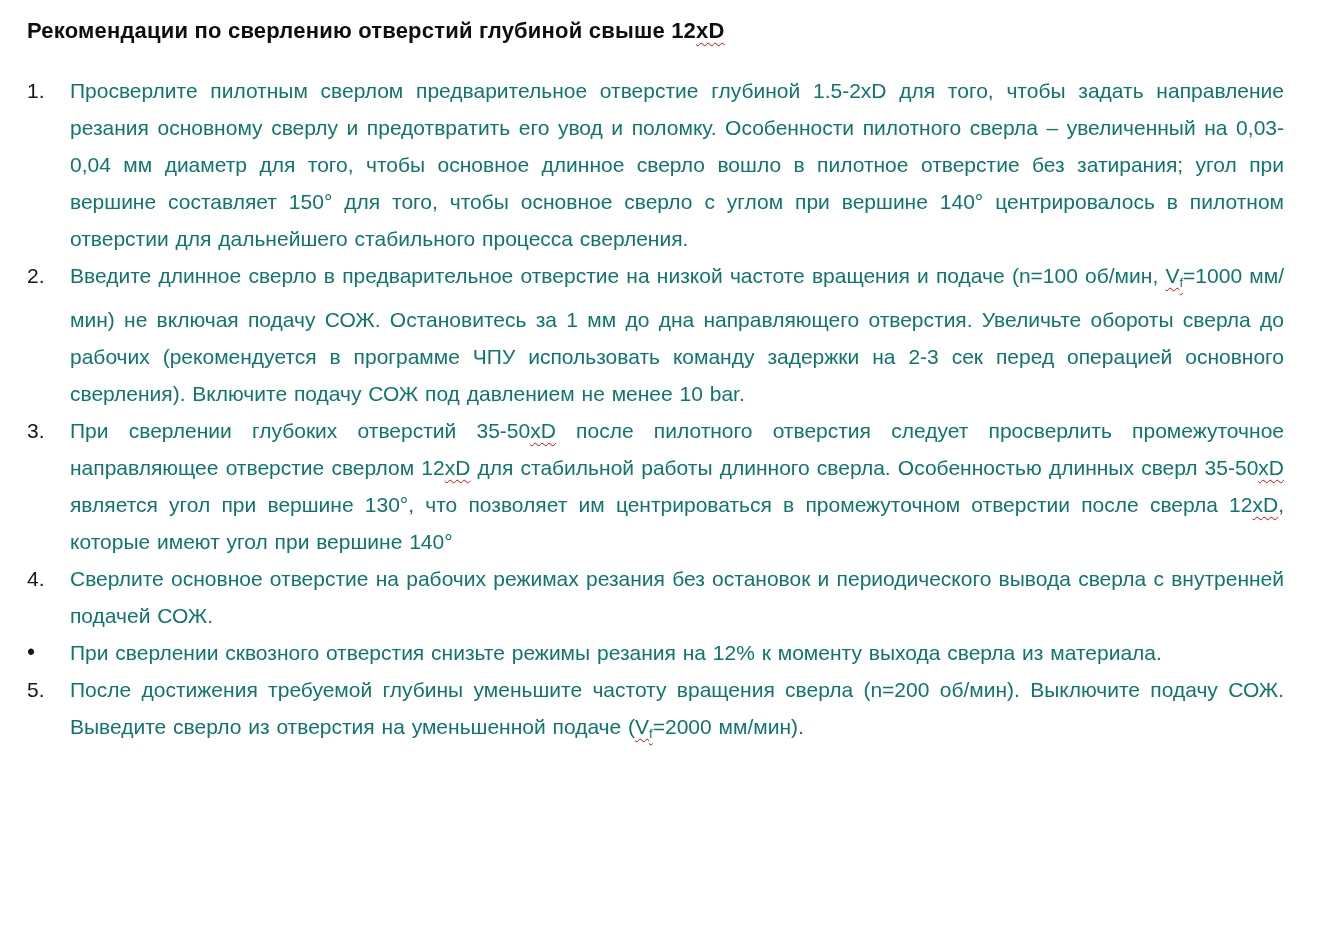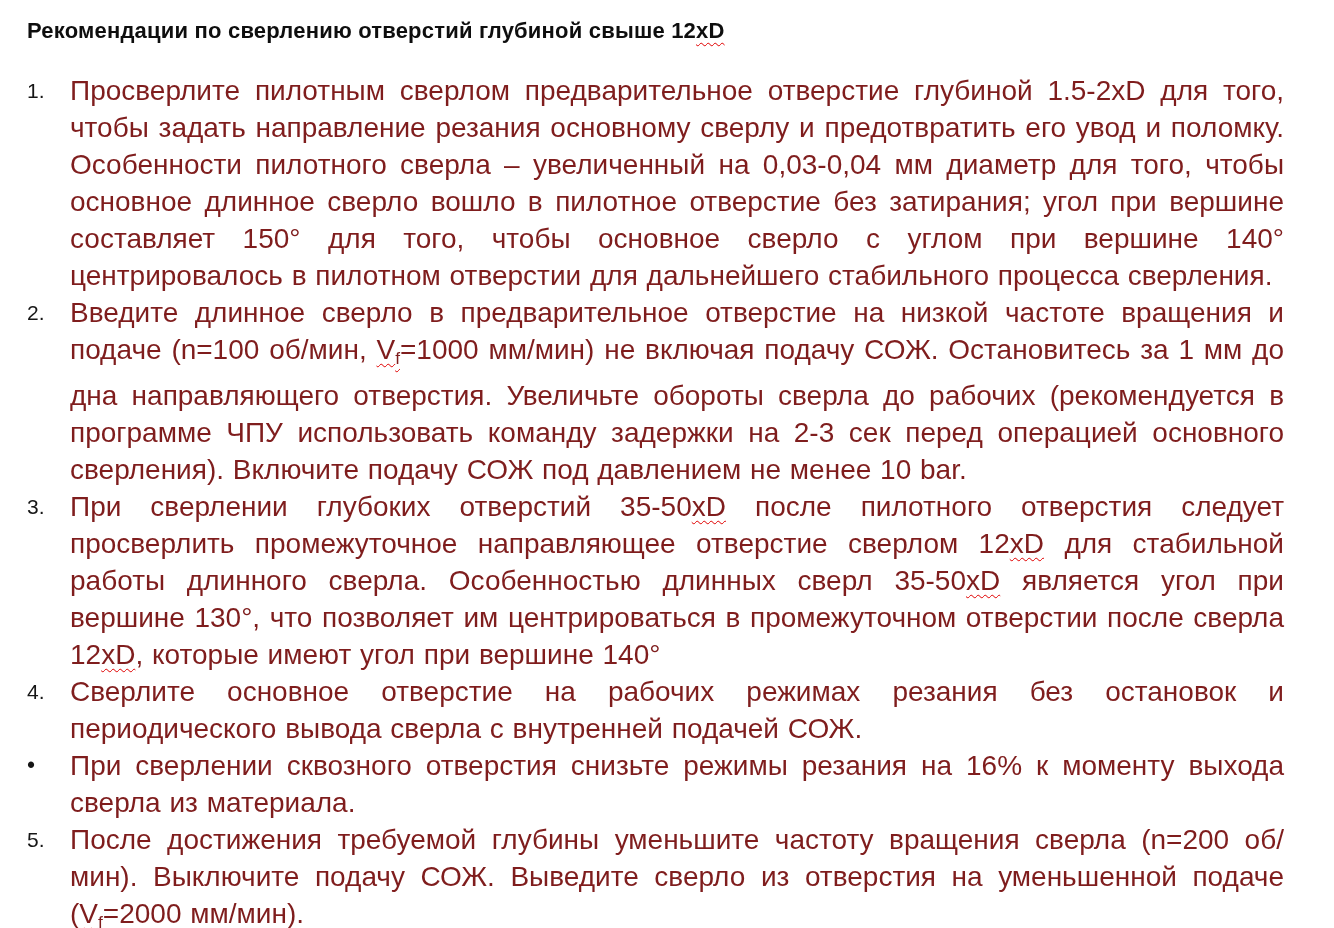--- a/index.html
+++ b/index.html
@@ -38,23 +38,23 @@
     font-size: 21px;
     line-height: 37px;
     color: #161616;
   }
   .marker.bullet {
     font-size: 23px;
   }
   .text {
     flex: 1 1 auto;
     text-align: justify;
-    font-size: 28px;
+    font-size: 21px;
     line-height: 37px;
-    color: #7f1d1d;
+    color: #0f766e;
     word-spacing: 1px;
   }
   .run { white-space: pre-wrap; }
   .misspelled {
     text-decoration-line: underline;
     text-decoration-style: wavy;
     text-decoration-color: #e00000;
     text-decoration-thickness: 1px;
     text-underline-offset: 4px;
   }
@@ -80,20 +80,20 @@
       <div class="li">
         <span class="marker">3.</span>
         <div class="text"><span class="run">При сверлении глубоких отверстий 35-50</span><span class="run misspelled">xD</span><span class="run"> после пилотного отверстия следует просверлить промежуточное направляющее отверстие сверлом 12</span><span class="run misspelled">xD</span><span class="run"> для стабильной работы длинного сверла. Особенностью длинных сверл 35-50</span><span class="run misspelled">xD</span><span class="run"> является угол при вершине 130°, что позволяет им центрироваться в промежуточном отверстии после сверла 12</span><span class="run misspelled">xD</span><span class="run">, которые имеют угол при вершине 140°</span></div>
       </div>
       <div class="li">
         <span class="marker">4.</span>
         <div class="text"><span class="run">Сверлите основное отверстие на рабочих режимах резания без остановок и периодического вывода сверла с внутренней подачей СОЖ.</span></div>
       </div>
       <div class="li">
         <span class="marker bullet">•</span>
-        <div class="text"><span class="run">При сверлении сквозного отверстия снизьте режимы резания на 16% к моменту выхода сверла из материала.</span></div>
+        <div class="text"><span class="run">При сверлении сквозного отверстия снизьте режимы резания на 12% к моменту выхода сверла из материала.</span></div>
       </div>
       <div class="li">
         <span class="marker">5.</span>
         <div class="text"><span class="run">После достижения требуемой глубины уменьшите частоту вращения сверла (n=200 об/мин). Выключите подачу СОЖ. Выведите сверло из отверстия на уменьшенной подаче (</span><span class="run misspelled">V</span><span class="run misspelled sub">f</span><span class="run">=2000 мм/мин).</span></div>
       </div>
     </div>
 </div>
 
 </body></html>

